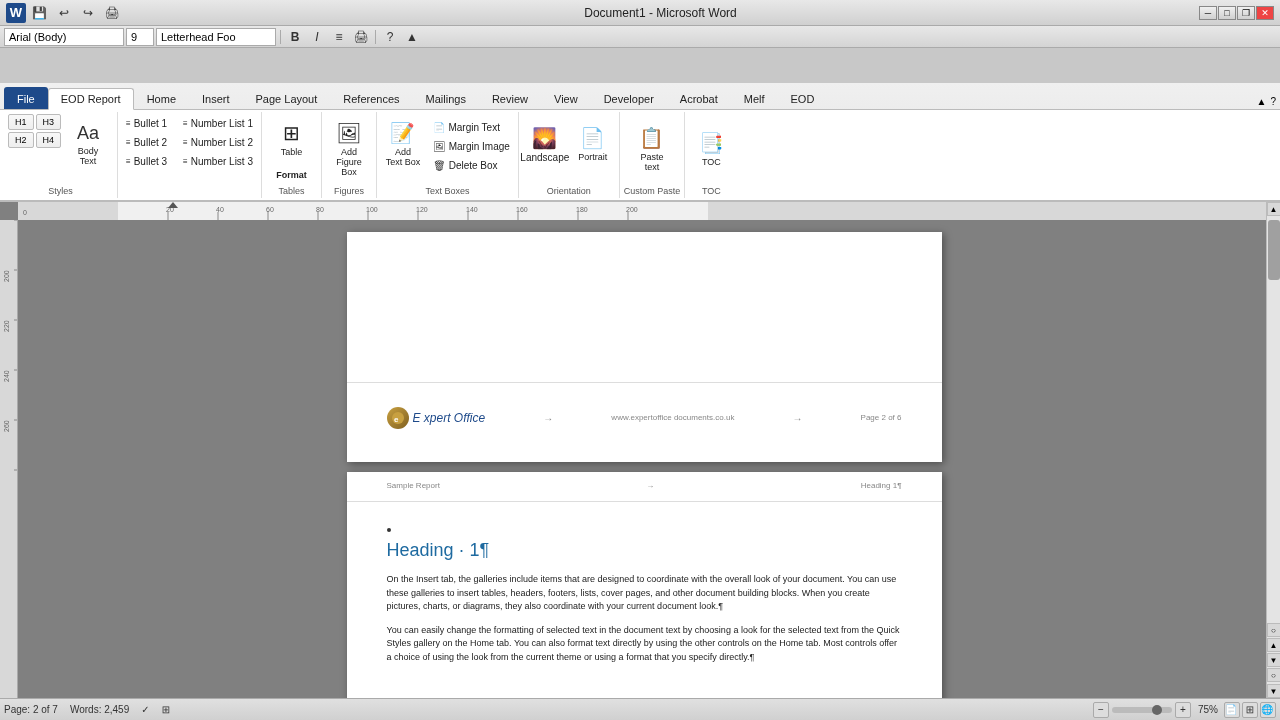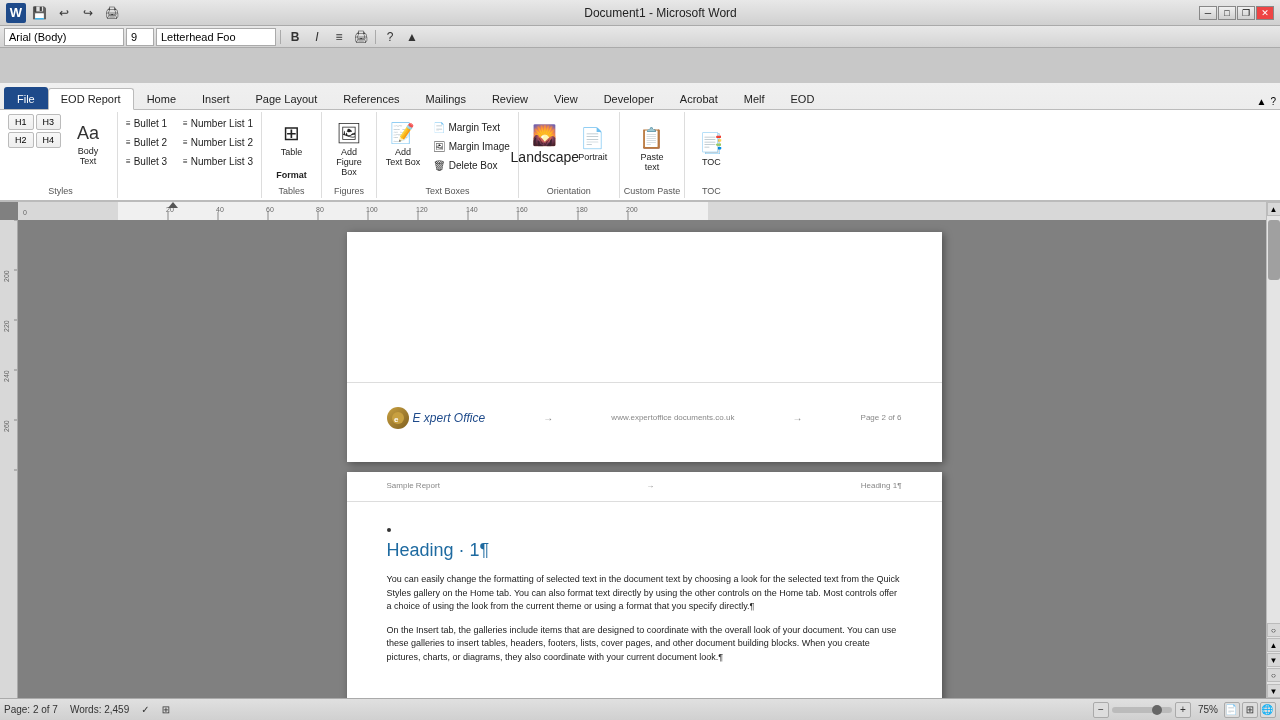--- a/index.html
+++ b/index.html
@@ -449,21 +449,21 @@
           </div>
         </div>
       </div>
       <div class="ribbon-group-label">Text Boxes</div>
     </div>
 
     <div class="ribbon-group" style="min-width:80px;">
       <div style="display:flex; gap:4px; flex:1;">
         <div class="ribbon-btn-large" style="width:44px;">
           <div style="font-size:20px;">🌄</div>
-          <div style="font-size:14px;">Landscape</div>
+          <div style="font-size:10px;">Landscape</div>
         </div>
         <div class="ribbon-btn-large" style="width:44px;">
           <div style="font-size:20px;">📄</div>
           <div style="font-size:9px;">Portrait</div>
         </div>
       </div>
       <div class="ribbon-group-label">Orientation</div>
     </div>
 
     <div class="ribbon-group" style="min-width:60px;">
@@ -571,22 +571,22 @@
           <span class="header-text">→</span>
           <span class="header-text">Heading 1¶</span>
         </div>
 
         <div class="page-content">
 
           <div style="display:flex; align-items:flex-start; gap:4px; margin-bottom:8px;">
             <div style="width:4px; height:4px; background:#333; border-radius:50%; margin-top:6px;"></div>
           </div>
           <div class="heading-1">Heading · 1¶</div>
+          <p class="body-para">On the Insert tab, the galleries include items that are designed to coordinate with the overall look of your document. You can use these galleries to insert tables, headers, footers, lists, cover pages, and other document building blocks. When you create pictures, charts, or diagrams, they also coordinate with your current document look.¶</p>
           <p class="body-para">You can easily change the formatting of selected text in the document text by choosing a look for the selected text from the Quick Styles gallery on the Home tab. You can also format text directly by using the other controls on the Home tab. Most controls offer a choice of using the look from the current theme or using a format that you specify directly.¶</p>
-          <p class="body-para">On the Insert tab, the galleries include items that are designed to coordinate with the overall look of your document. You can use these galleries to insert tables, headers, footers, lists, cover pages, and other document building blocks. When you create pictures, charts, or diagrams, they also coordinate with your current document look.¶</p>
         </div>
       </div>
 
     </div>
   </div>
 
   <div class="scrollbar-v">
     <div class="scrollbar-arrow">▲</div>
     <div style="flex:1; position:relative;">
       <div class="scrollbar-thumb" style="margin-top:4px;"></div>

